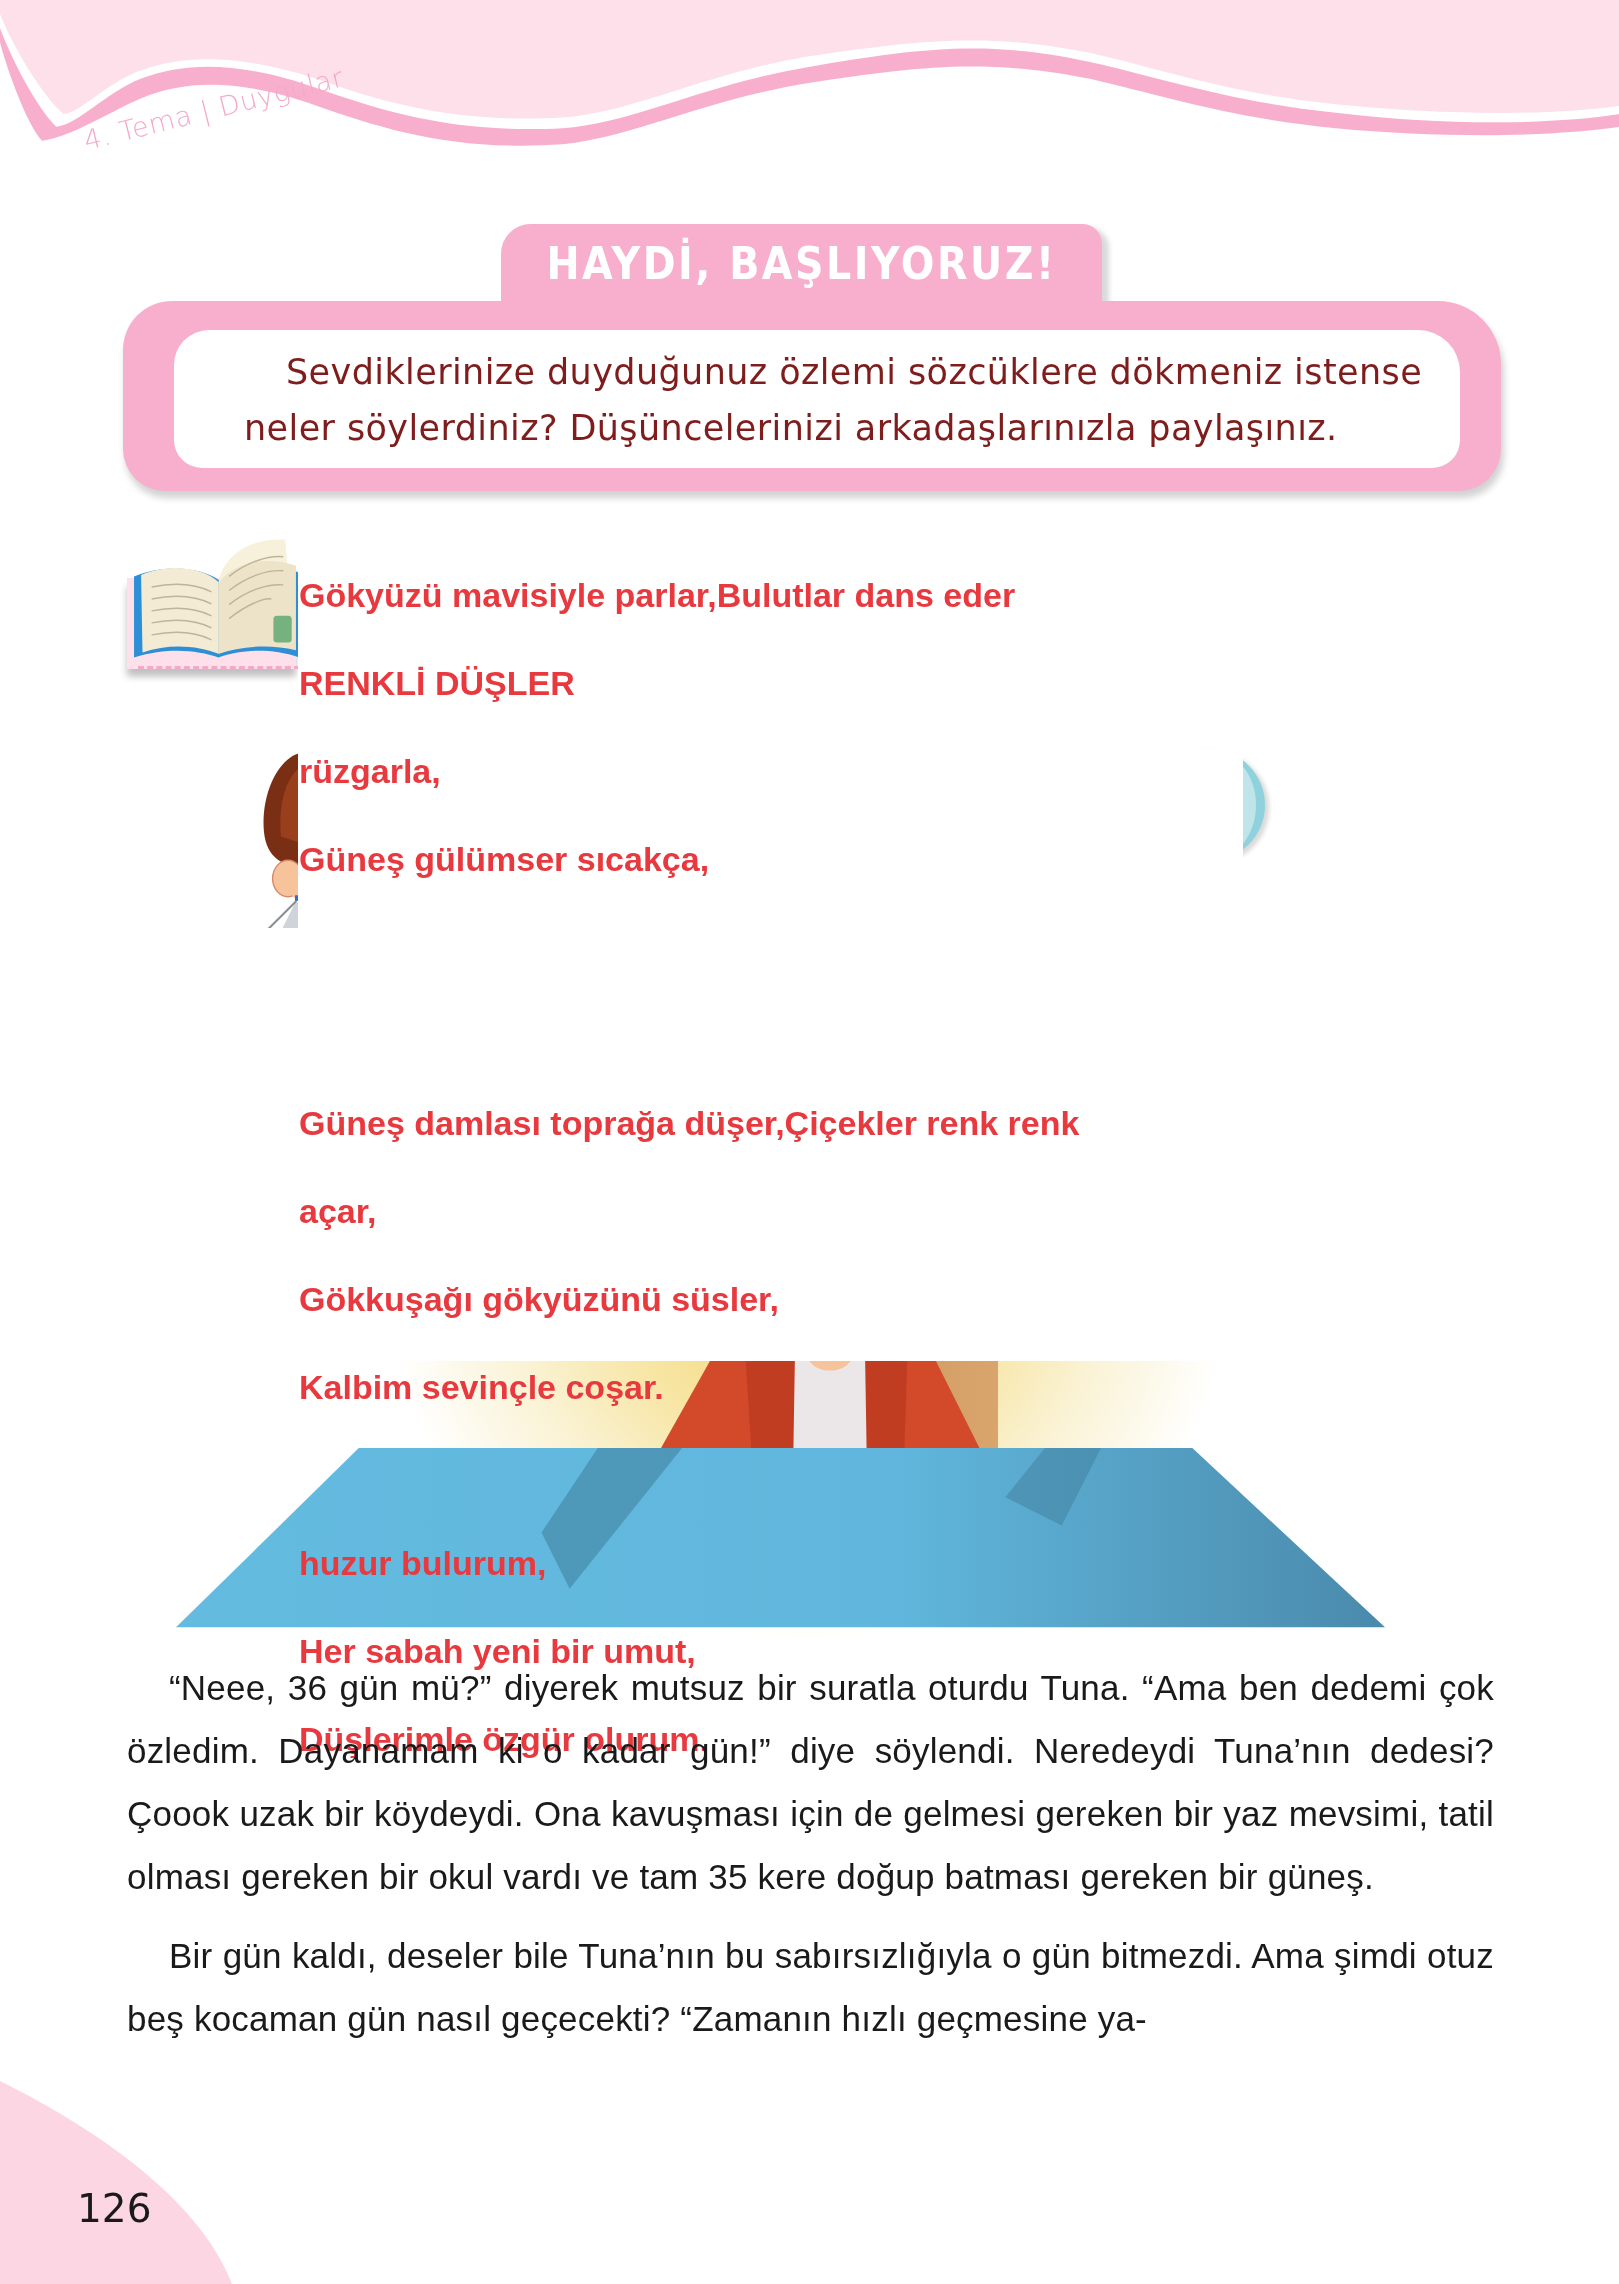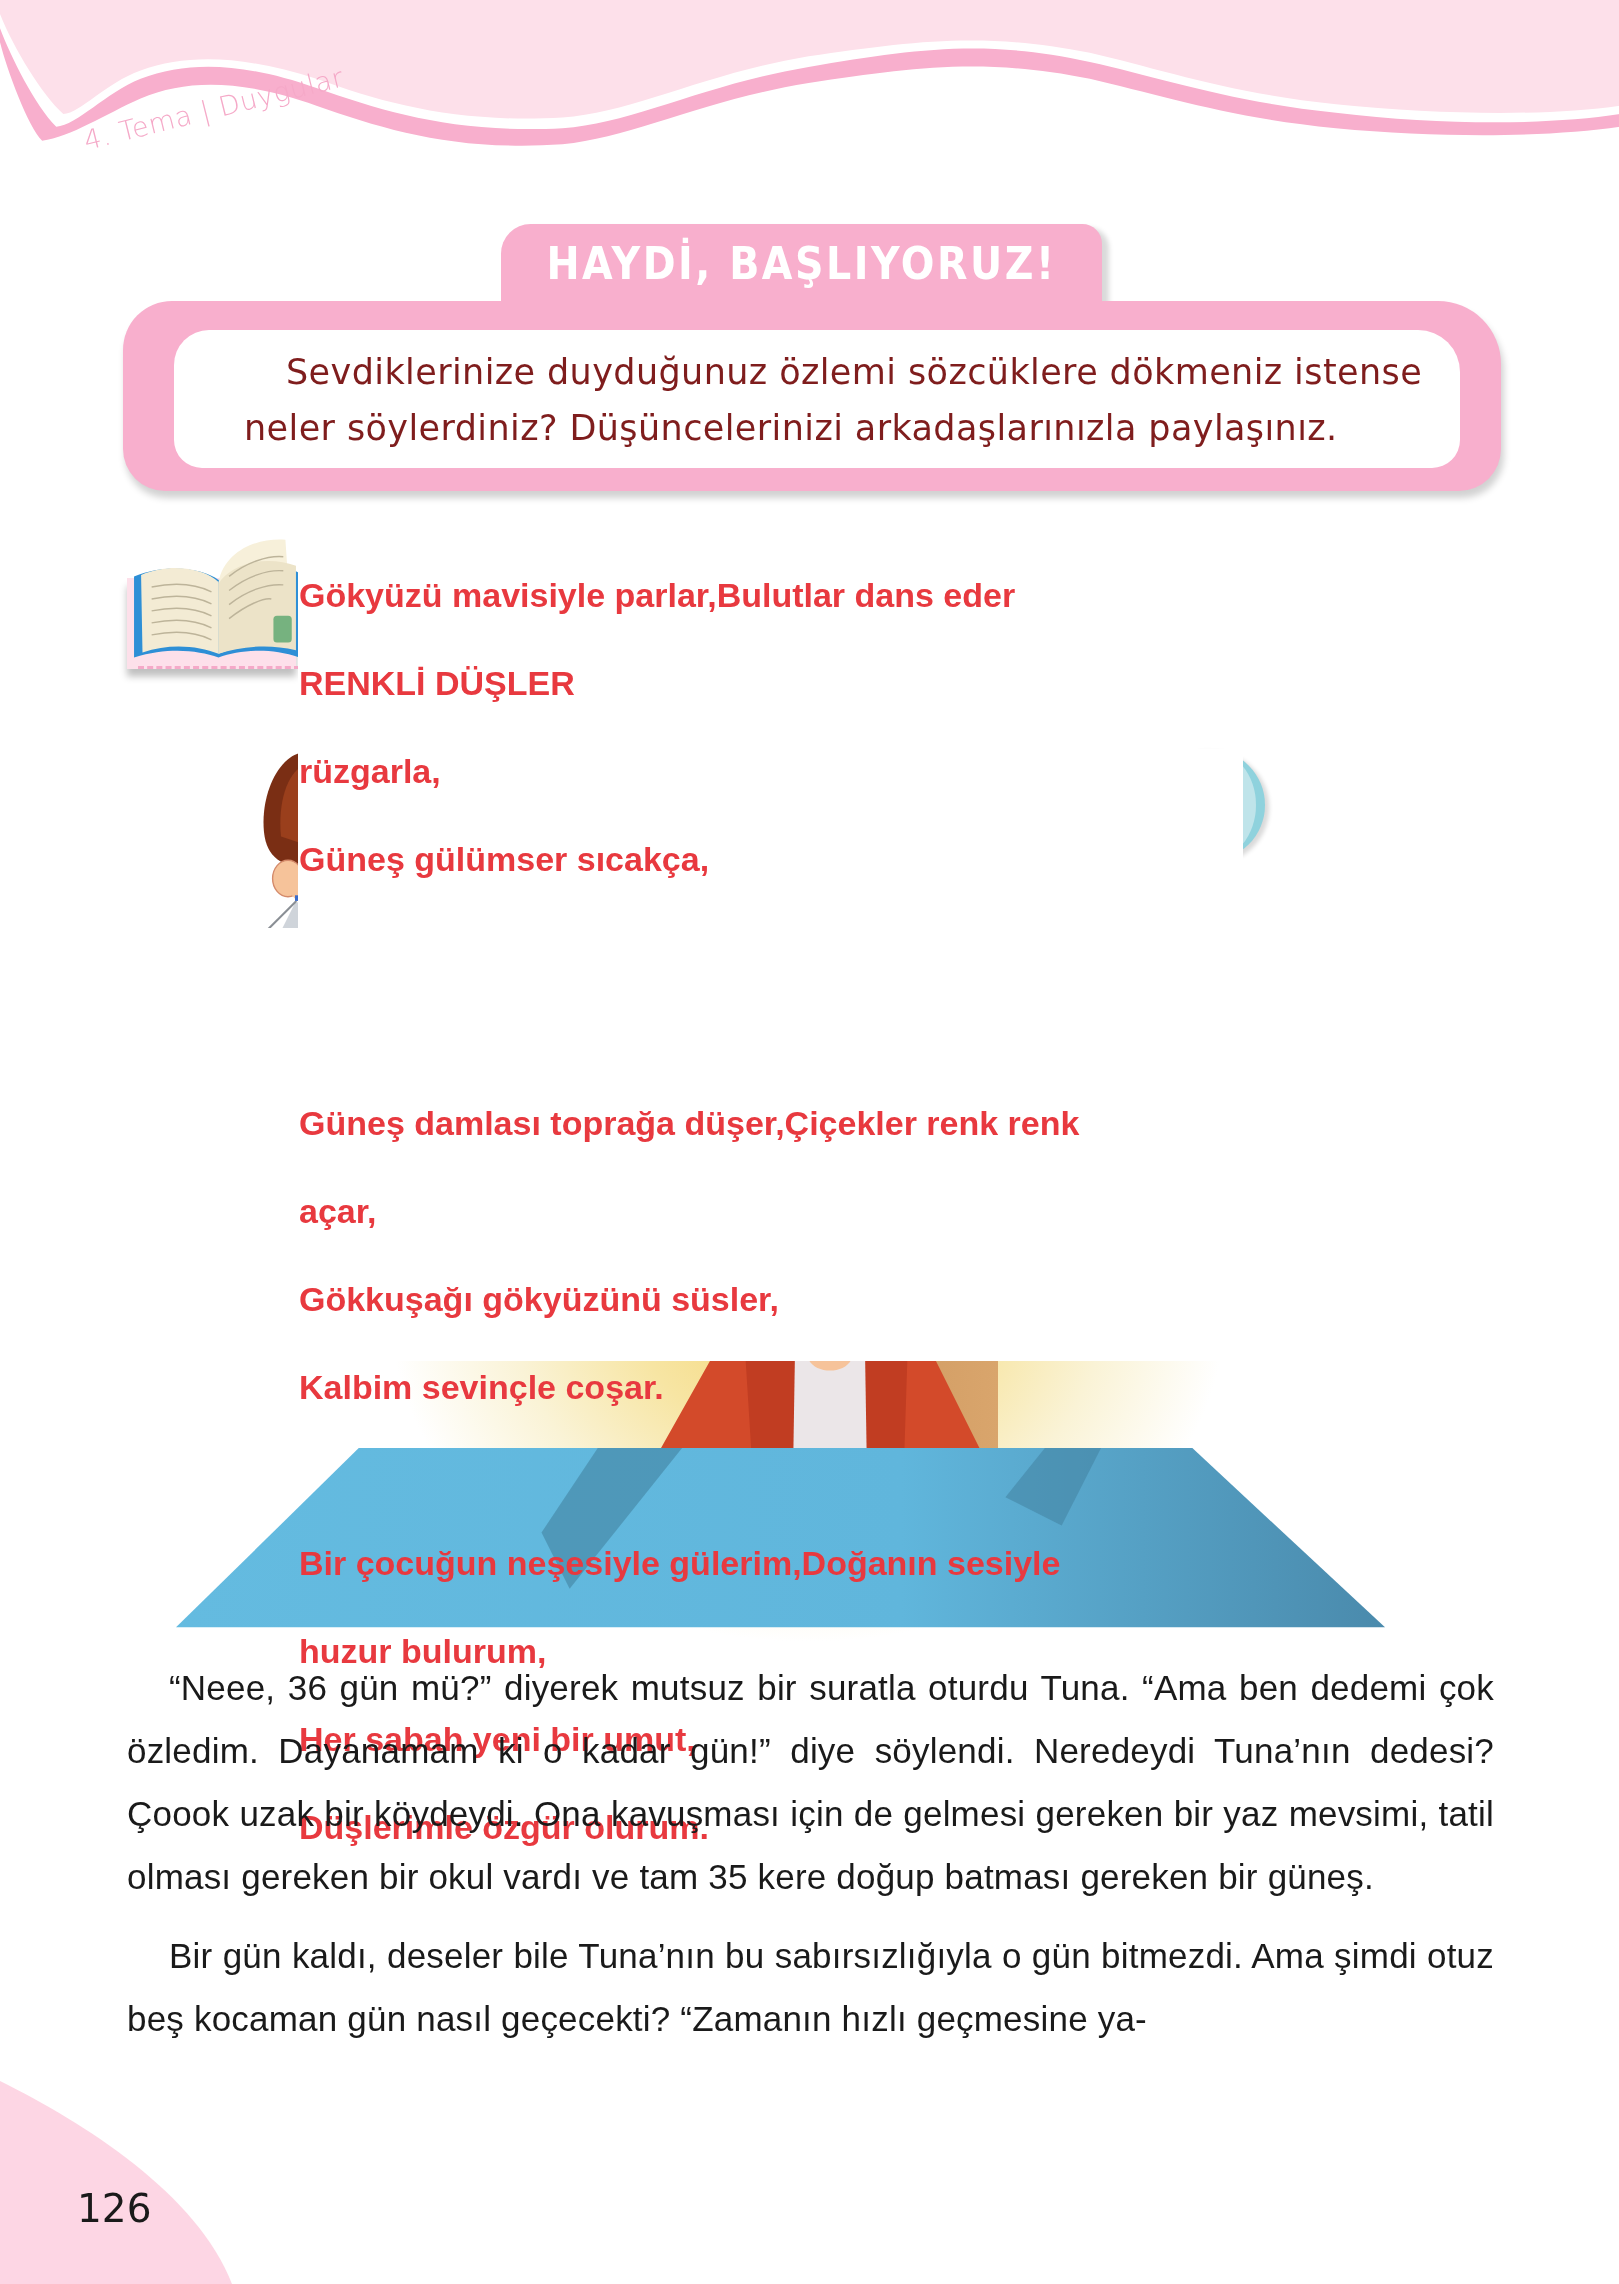--- a/index.html
+++ b/index.html
@@ -207,21 +207,20 @@
   <span class="poem-line">RENKLİ DÜŞLER</span>
   <span class="poem-line">rüzgarla,</span>
   <span class="poem-line">Güneş gülümser sıcakça,</span>
   <span class="poem-gap"></span>
   <span class="poem-gap"></span>
   <span class="poem-line">Güneş damlası toprağa düşer,Çiçekler renk renk</span>
   <span class="poem-line">açar,</span>
   <span class="poem-line">Gökkuşağı gökyüzünü süsler,</span>
   <span class="poem-line">Kalbim sevinçle coşar.</span>
   <span class="poem-gap"></span>
-  <span class="poem-line">Bir çocuğun neşesiyle gülerim,Doğanın sesiyle</span>
   <span class="poem-line">huzur bulurum,</span>
   <span class="poem-line">Her sabah yeni bir umut,</span>
   <span class="poem-line">Düşlerimle özgür olurum.</span>
 </div>
 
 <div class="abs story">
   <p>“Neee, 36 gün mü?” diyerek mutsuz bir suratla oturdu Tuna. “Ama ben dedemi çok özledim. Dayanamam ki o kadar gün!” diye söylendi. Neredeydi Tuna’nın dedesi? Çoook uzak bir köydeydi. Ona kavuşması için de gelmesi gereken bir yaz mevsimi, tatil olması gereken bir okul vardı ve tam 35 kere doğup batması gereken bir güneş.</p>
   <p>Bir gün kaldı, deseler bile Tuna’nın bu sabırsızlığıyla o gün bitmezdi. Ama şimdi otuz beş kocaman gün nasıl geçecekti? “Zamanın hızlı geçmesine ya-</p>
 </div>
 

